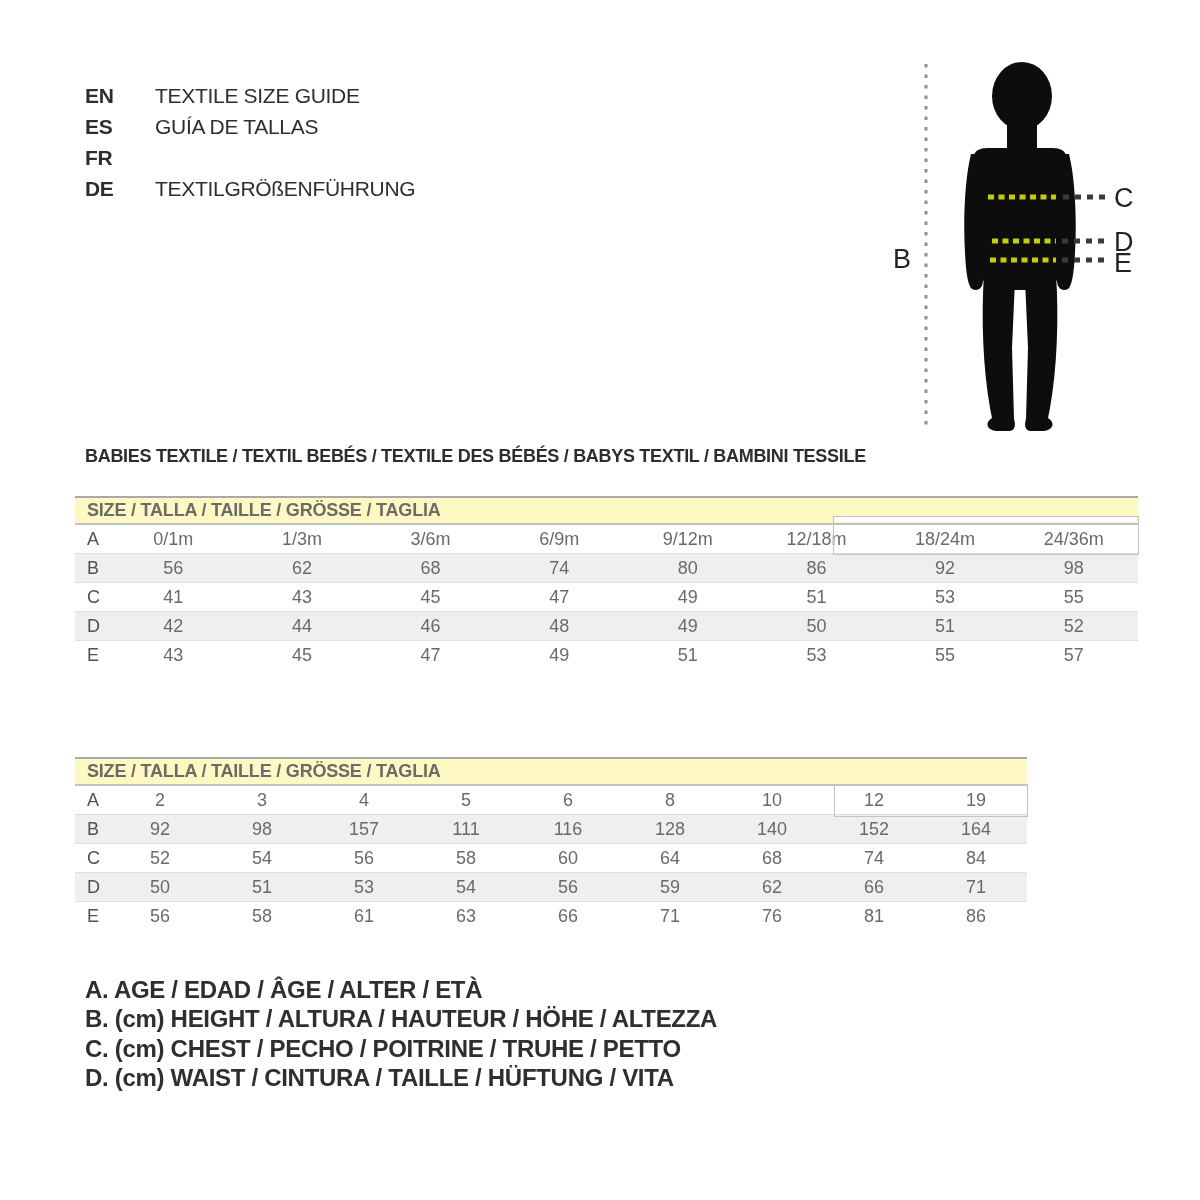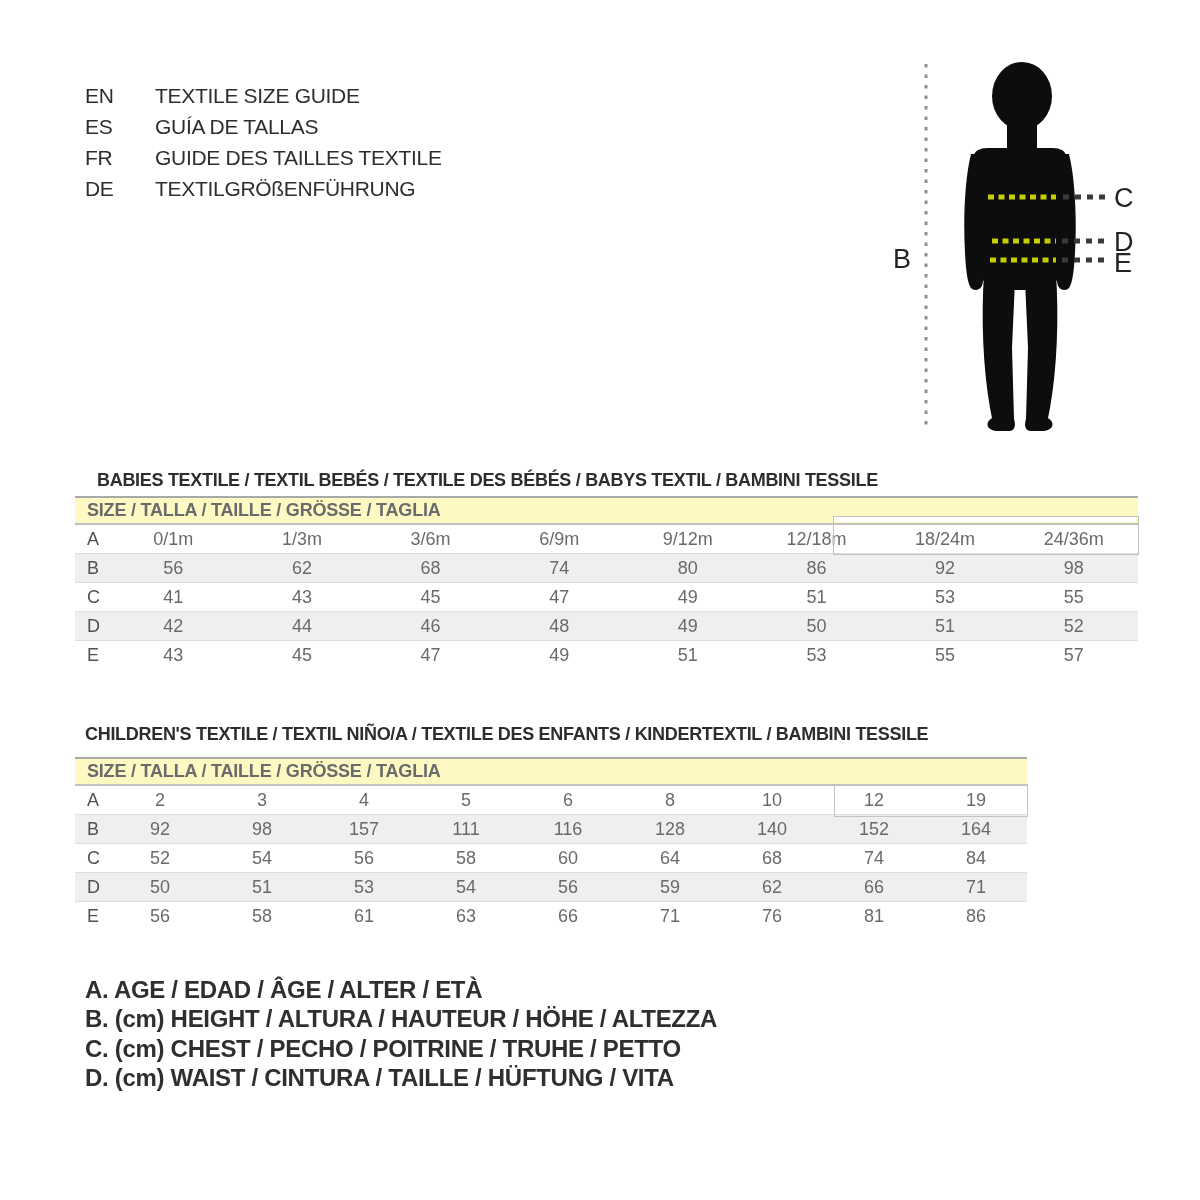--- a/index.html
+++ b/index.html
@@ -2,31 +2,31 @@
 <html><head>
 <meta charset="utf-8">
 <style>
   html,body{margin:0;padding:0;background:#fff;}
   #page{position:relative;width:1200px;height:1200px;background:#ffffff;overflow:hidden;
         font-family:"Liberation Sans", sans-serif;color:#2d2d2d;}
 
   
   #lang-list{position:absolute;left:85px;top:80px;}
   .lang-row{display:flex;height:31px;align-items:center;}
-  .lang-code{width:70px;font-size:21px;font-weight:normal;letter-spacing:-0.3px;color:#2e2e2e;}
+  .lang-code{width:70px;font-size:21px;font-weight:bold;letter-spacing:-0.3px;color:#2e2e2e;}
   .lang-label{font-size:21px;font-weight:normal;letter-spacing:-0.3px;color:#2e2e2e;white-space:pre;}
 
   
   #figure-svg{position:absolute;left:880px;top:48px;width:280px;height:400px;}
   .measure-letter{font-family:"Liberation Sans",sans-serif;font-size:27px;fill:#232323;}
 
   
   .section-heading{position:absolute;left:85px;font-size:18px;font-weight:bold;
                    letter-spacing:-0.3px;color:#2d2d2d;white-space:pre;}
-  #babies-heading{top:470px;margin-left:12px;}
+  #babies-heading{top:446px;}
   #children-heading{top:724px;}
 
   
   .size-table-wrap{position:absolute;}
   #babies-table-wrap{left:75px;top:496px;width:1063px;}
   #children-table-wrap{left:75px;top:757px;width:952px;}
   table.size-table{width:100%;border-collapse:collapse;table-layout:fixed;}
   table.size-table th{background:#fef9c3;border-top:2px solid #a9a9a9;border-bottom:2px solid #c0c0c0;
       height:25px;text-align:left;padding:0 0 0 12px;font-size:18px;font-weight:bold;
       letter-spacing:-0.2px;color:#6b6b6b;white-space:pre;}
@@ -55,21 +55,20 @@
       <div class="lang-row">
         <span class="lang-code">EN</span>
         <span class="lang-label">TEXTILE SIZE GUIDE</span>
       </div>
       <div class="lang-row">
         <span class="lang-code">ES</span>
         <span class="lang-label">GUÍA DE TALLAS</span>
       </div>
       <div class="lang-row">
         <span class="lang-code">FR</span>
-        <span class="lang-label">GUIDE DES TAILLES TEXTILE</span>
       </div>
       <div class="lang-row">
         <span class="lang-code">DE</span>
         <span class="lang-label">TEXTILGRÖßENFÜHRUNG</span>
       </div>
     </div>
 
   <svg id="figure-svg" viewBox="0 0 280 400" xmlns="http://www.w3.org/2000/svg">
 
     <g fill="#0d0d0d">
@@ -179,21 +178,20 @@
             <td>53</td>
             <td>55</td>
             <td>57</td>
           </tr>
         </tbody>
       </table>
   </div>
   <div class="hl-box" id="babies-hl"></div>
   <div id="babies-hl-cap"></div>
 
-  <div class="section-heading" id="children-heading">CHILDREN'S TEXTILE / TEXTIL NIÑO/A / TEXTILE DES ENFANTS / KINDERTEXTIL / BAMBINI TESSILE</div>
   <div class="size-table-wrap" id="children-table-wrap">
     <table class="size-table">
         <colgroup>
           <col style="width:34px">
           <col>
           <col>
           <col>
           <col>
           <col>
           <col>

